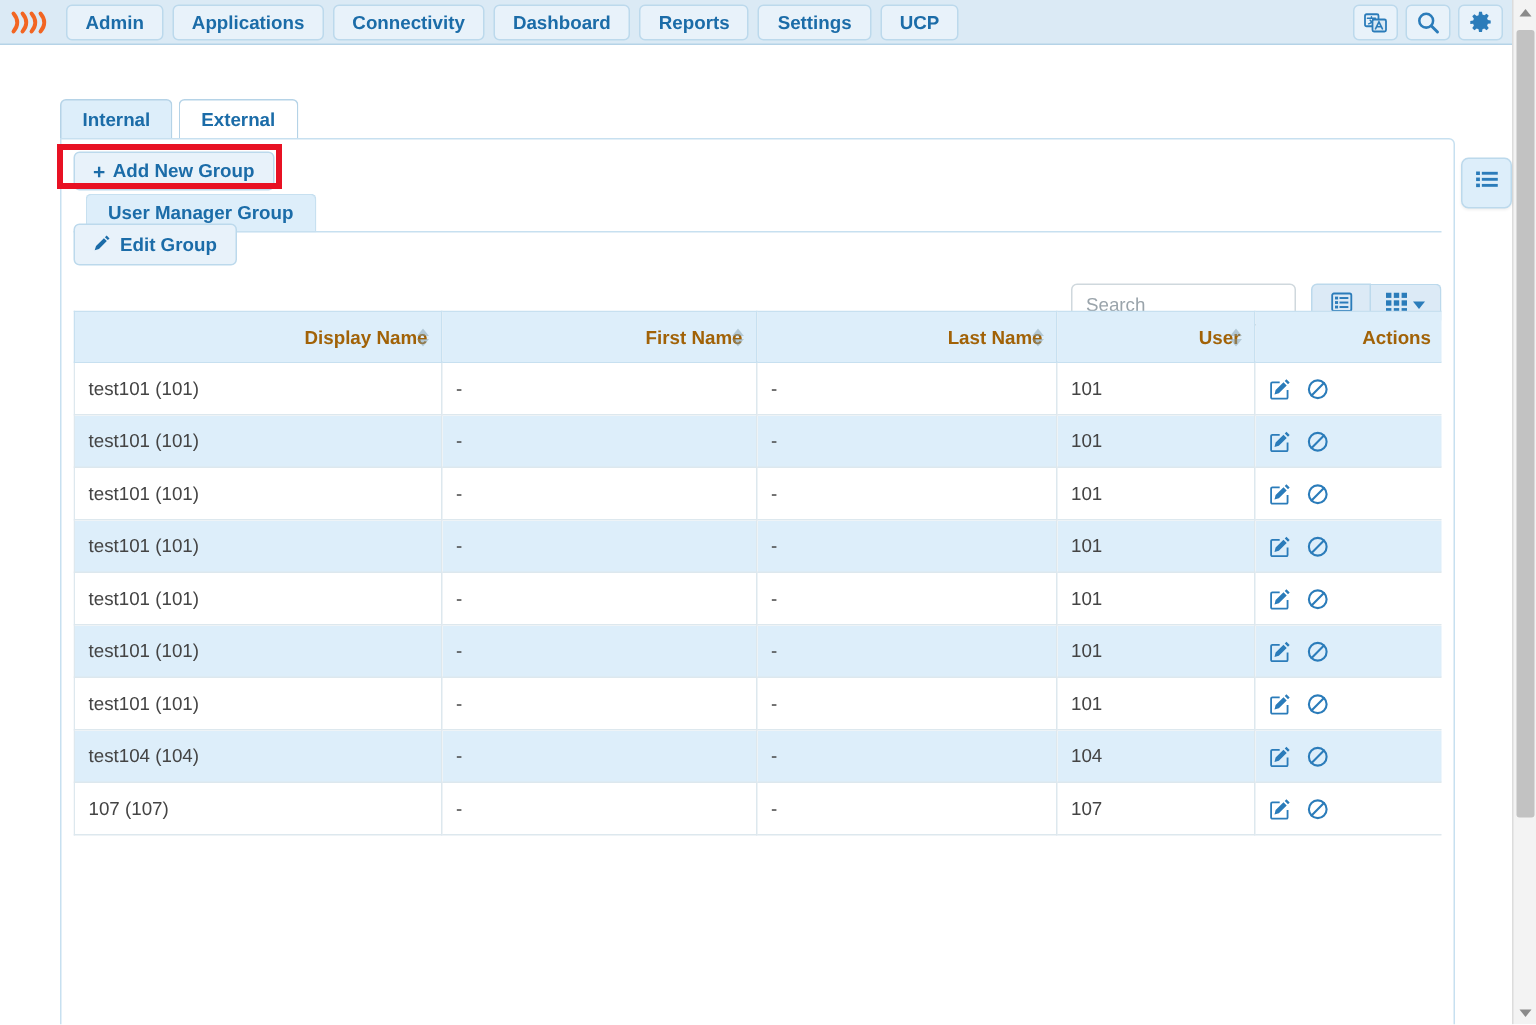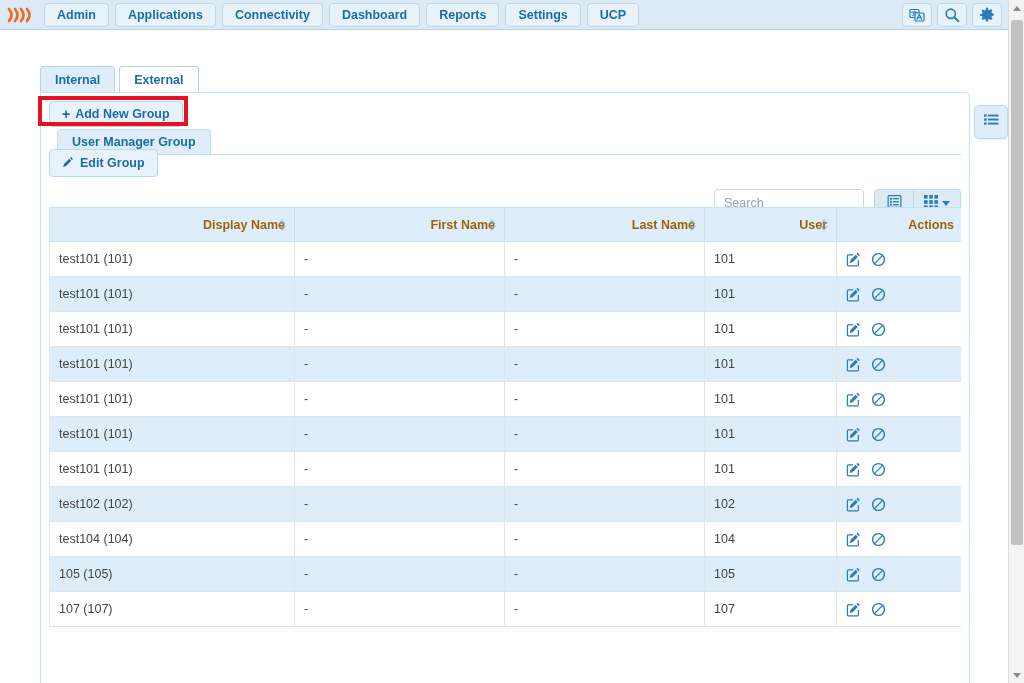--- a/index.html
+++ b/index.html
@@ -590,68 +590,24 @@
                   <span class="act-ico">
                     <svg width="15" height="15" viewBox="0 0 16 16" aria-hidden="true">
                       <circle cx="8" cy="8" r="6.3" fill="none" stroke="#2b7cba" stroke-width="1.5"></circle>
                       <path stroke="#2b7cba" stroke-width="1.5" stroke-linecap="round" d="M3.6 12.4L12.4 3.6"></path>
                     </svg>
                   </span>
                 </div>
               </td>
             </tr>
             <tr>
-              <td>test102 (102)</td>
-              <td>-</td>
-              <td>-</td>
-              <td>102</td>
-              <td>
-                <div class="act-cell">
-                  <span class="act-ico">
-                    <svg width="15" height="15" viewBox="0 0 16 16" aria-hidden="true">
-                      <path fill="none" stroke="#2b7cba" stroke-width="1.3" d="M13.2 8.6v5.2a.9.9 0 0 1-.9.9H2.4a.9.9 0 0 1-.9-.9V4a.9.9 0 0 1 .9-.9h5.2"></path>
-                      <path fill="#2b7cba" d="M12.4.9l2.3 2.3-1.2 1.2-2.3-2.3zM10.3 3l2.3 2.3-5.6 5.6-3.1.8.8-3.1z"></path>
-                    </svg>
-                  </span>
-                  <span class="act-ico">
-                    <svg width="15" height="15" viewBox="0 0 16 16" aria-hidden="true">
-                      <circle cx="8" cy="8" r="6.3" fill="none" stroke="#2b7cba" stroke-width="1.5"></circle>
-                      <path stroke="#2b7cba" stroke-width="1.5" stroke-linecap="round" d="M3.6 12.4L12.4 3.6"></path>
-                    </svg>
-                  </span>
-                </div>
-              </td>
-            </tr>
-            <tr>
               <td>test104 (104)</td>
               <td>-</td>
               <td>-</td>
               <td>104</td>
-              <td>
-                <div class="act-cell">
-                  <span class="act-ico">
-                    <svg width="15" height="15" viewBox="0 0 16 16" aria-hidden="true">
-                      <path fill="none" stroke="#2b7cba" stroke-width="1.3" d="M13.2 8.6v5.2a.9.9 0 0 1-.9.9H2.4a.9.9 0 0 1-.9-.9V4a.9.9 0 0 1 .9-.9h5.2"></path>
-                      <path fill="#2b7cba" d="M12.4.9l2.3 2.3-1.2 1.2-2.3-2.3zM10.3 3l2.3 2.3-5.6 5.6-3.1.8.8-3.1z"></path>
-                    </svg>
-                  </span>
-                  <span class="act-ico">
-                    <svg width="15" height="15" viewBox="0 0 16 16" aria-hidden="true">
-                      <circle cx="8" cy="8" r="6.3" fill="none" stroke="#2b7cba" stroke-width="1.5"></circle>
-                      <path stroke="#2b7cba" stroke-width="1.5" stroke-linecap="round" d="M3.6 12.4L12.4 3.6"></path>
-                    </svg>
-                  </span>
-                </div>
-              </td>
-            </tr>
-            <tr>
-              <td>105 (105)</td>
-              <td>-</td>
-              <td>-</td>
-              <td>105</td>
               <td>
                 <div class="act-cell">
                   <span class="act-ico">
                     <svg width="15" height="15" viewBox="0 0 16 16" aria-hidden="true">
                       <path fill="none" stroke="#2b7cba" stroke-width="1.3" d="M13.2 8.6v5.2a.9.9 0 0 1-.9.9H2.4a.9.9 0 0 1-.9-.9V4a.9.9 0 0 1 .9-.9h5.2"></path>
                       <path fill="#2b7cba" d="M12.4.9l2.3 2.3-1.2 1.2-2.3-2.3zM10.3 3l2.3 2.3-5.6 5.6-3.1.8.8-3.1z"></path>
                     </svg>
                   </span>
                   <span class="act-ico">
                     <svg width="15" height="15" viewBox="0 0 16 16" aria-hidden="true">

